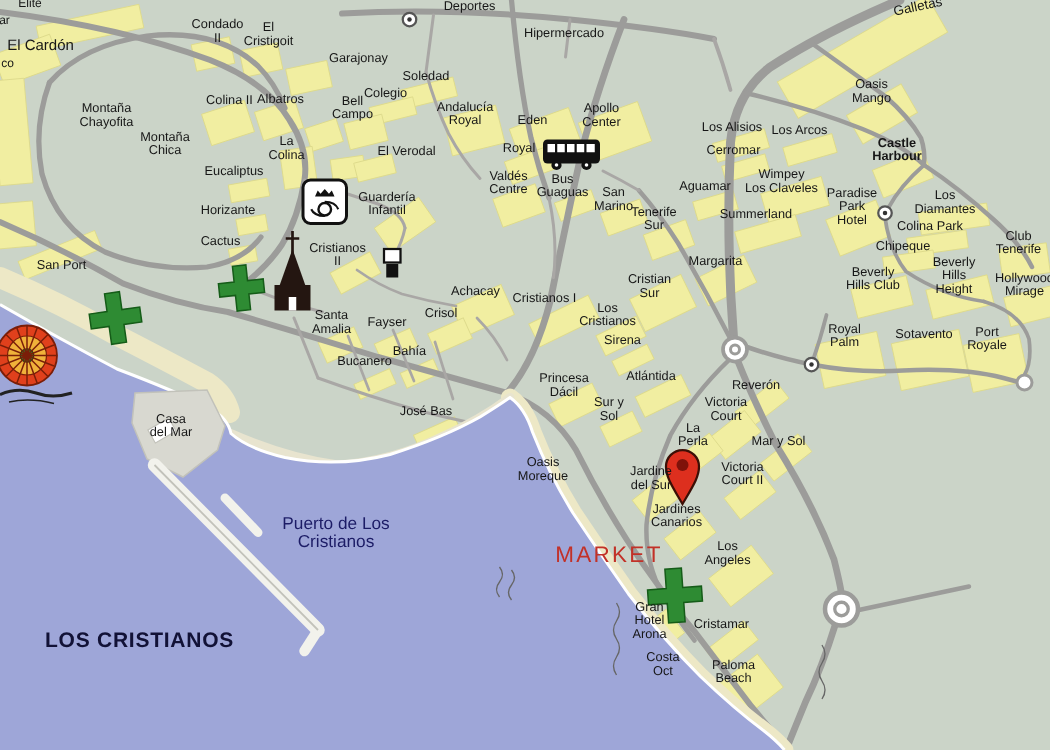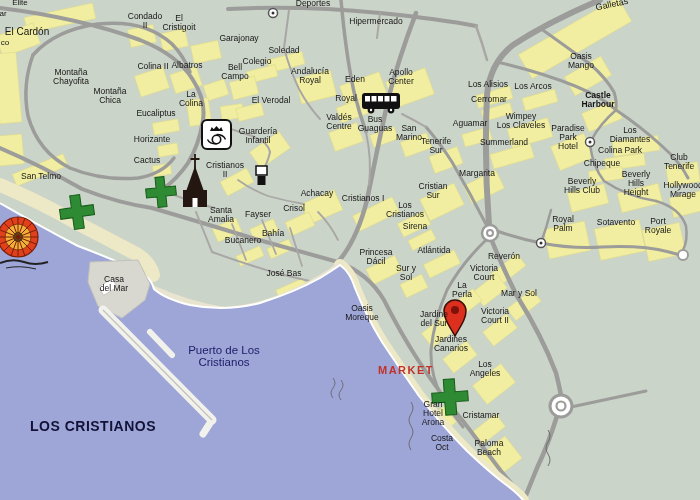--- a/index.html
+++ b/index.html
@@ -6,21 +6,21 @@
   .stage{position:relative;width:700px;height:500px;overflow:hidden;background:var(--land,#cbd4c8);
          font-family:"Liberation Sans","DejaVu Sans",sans-serif;}
   .stage svg{position:absolute;left:0;top:0;}
   #labels-layer{position:absolute;left:0;top:0;width:672px;height:500px;}
   .lbl{position:absolute;transform:translate(-50%,-50%);font-size:8.5px;line-height:1.08;
        color:var(--text,#161616);text-align:center;white-space:pre-line;pointer-events:none;}
   .s8{font-size:8px;}
   .s10{font-size:10px;}
   .navy{font-size:11.5px;color:var(--navy,#1c1c66);}
   .title{font-size:14px;font-weight:bold;color:var(--title-ink,#141432);letter-spacing:.5px;white-space:nowrap;}
-  .market{font-size:11px;font-weight:bold;color:var(--market-red,#c23128);letter-spacing:1.5px;}
+  .market{font-size:15px;font-weight:normal;color:var(--market-red,#c23128);letter-spacing:1.5px;}
   .rot{transform:translate(-50%,-50%) rotate(-12deg);font-size:9px;}
 </style>
 </head>
 <body>
 
 <div class="stage">
   <svg id="map-svg" width="700" height="500" viewBox="0 0 700 500">
 
     <rect id="land-base" x="0" y="0" width="700" height="500" style="fill:var(--land)"></rect>
 
@@ -269,21 +269,21 @@
       <div class="lbl" style="left: 110px; top: 96px;">Montaña
 Chica</div>
       <div class="lbl" style="left: 153px; top: 67px;">Colina II</div>
       <div class="lbl" style="left: 187px; top: 66px;">Albatros</div>
       <div class="lbl" style="left: 191px; top: 99px;">La
 Colina</div>
       <div class="lbl" style="left: 237px; top: 101px; margin-left: 34px;">El Verodal</div>
       <div class="lbl" style="left: 156px; top: 114px;">Eucaliptus</div>
       <div class="lbl" style="left: 152px; top: 140px;">Horizante</div>
       <div class="lbl" style="left: 147px; top: 161px;">Cactus</div>
-      <div class="lbl" style="left: 41px; top: 177px;">San Telmo</div>
+      <div class="lbl" style="left: 41px; top: 177px;">San Port</div>
       <div class="lbl" style="left: 225px; top: 170px;">Cristianos
 II</div>
       <div class="lbl" style="left: 258px; top: 136px;">Guardería
 Infantil</div>
       <div class="lbl" style="left: 284px; top: 51px;">Soledad</div>
       <div class="lbl" style="left: 257px; top: 62px;">Colegio</div>
       <div class="lbl" style="left: 235px; top: 72px;">Bell
 Campo</div>
       <div class="lbl" style="left: 310px; top: 76px;">Andalucía
 Royal</div>

